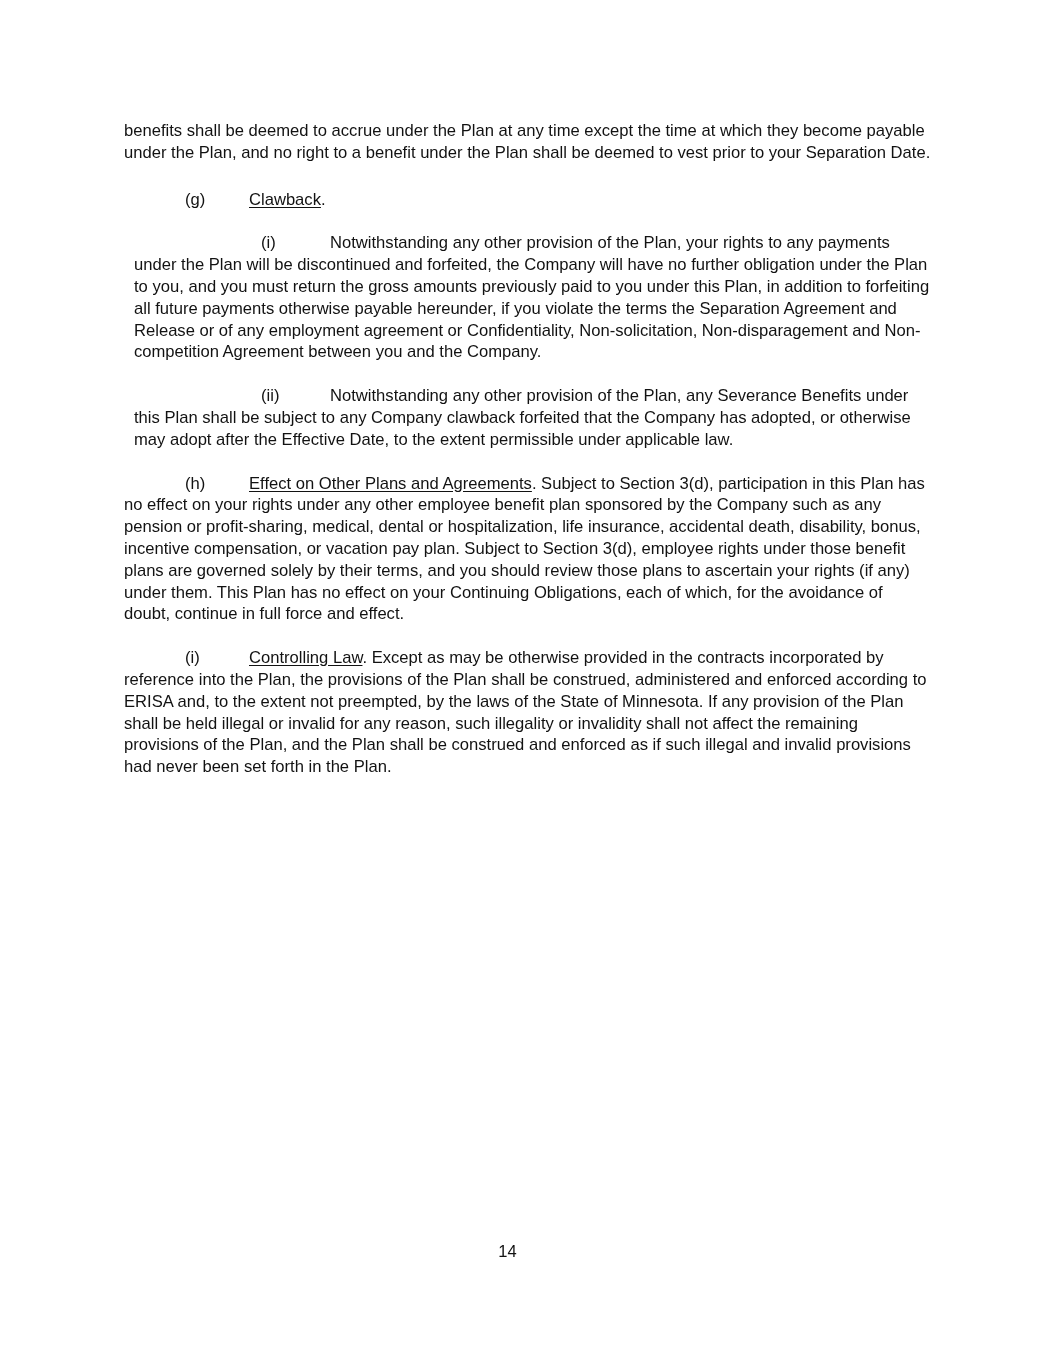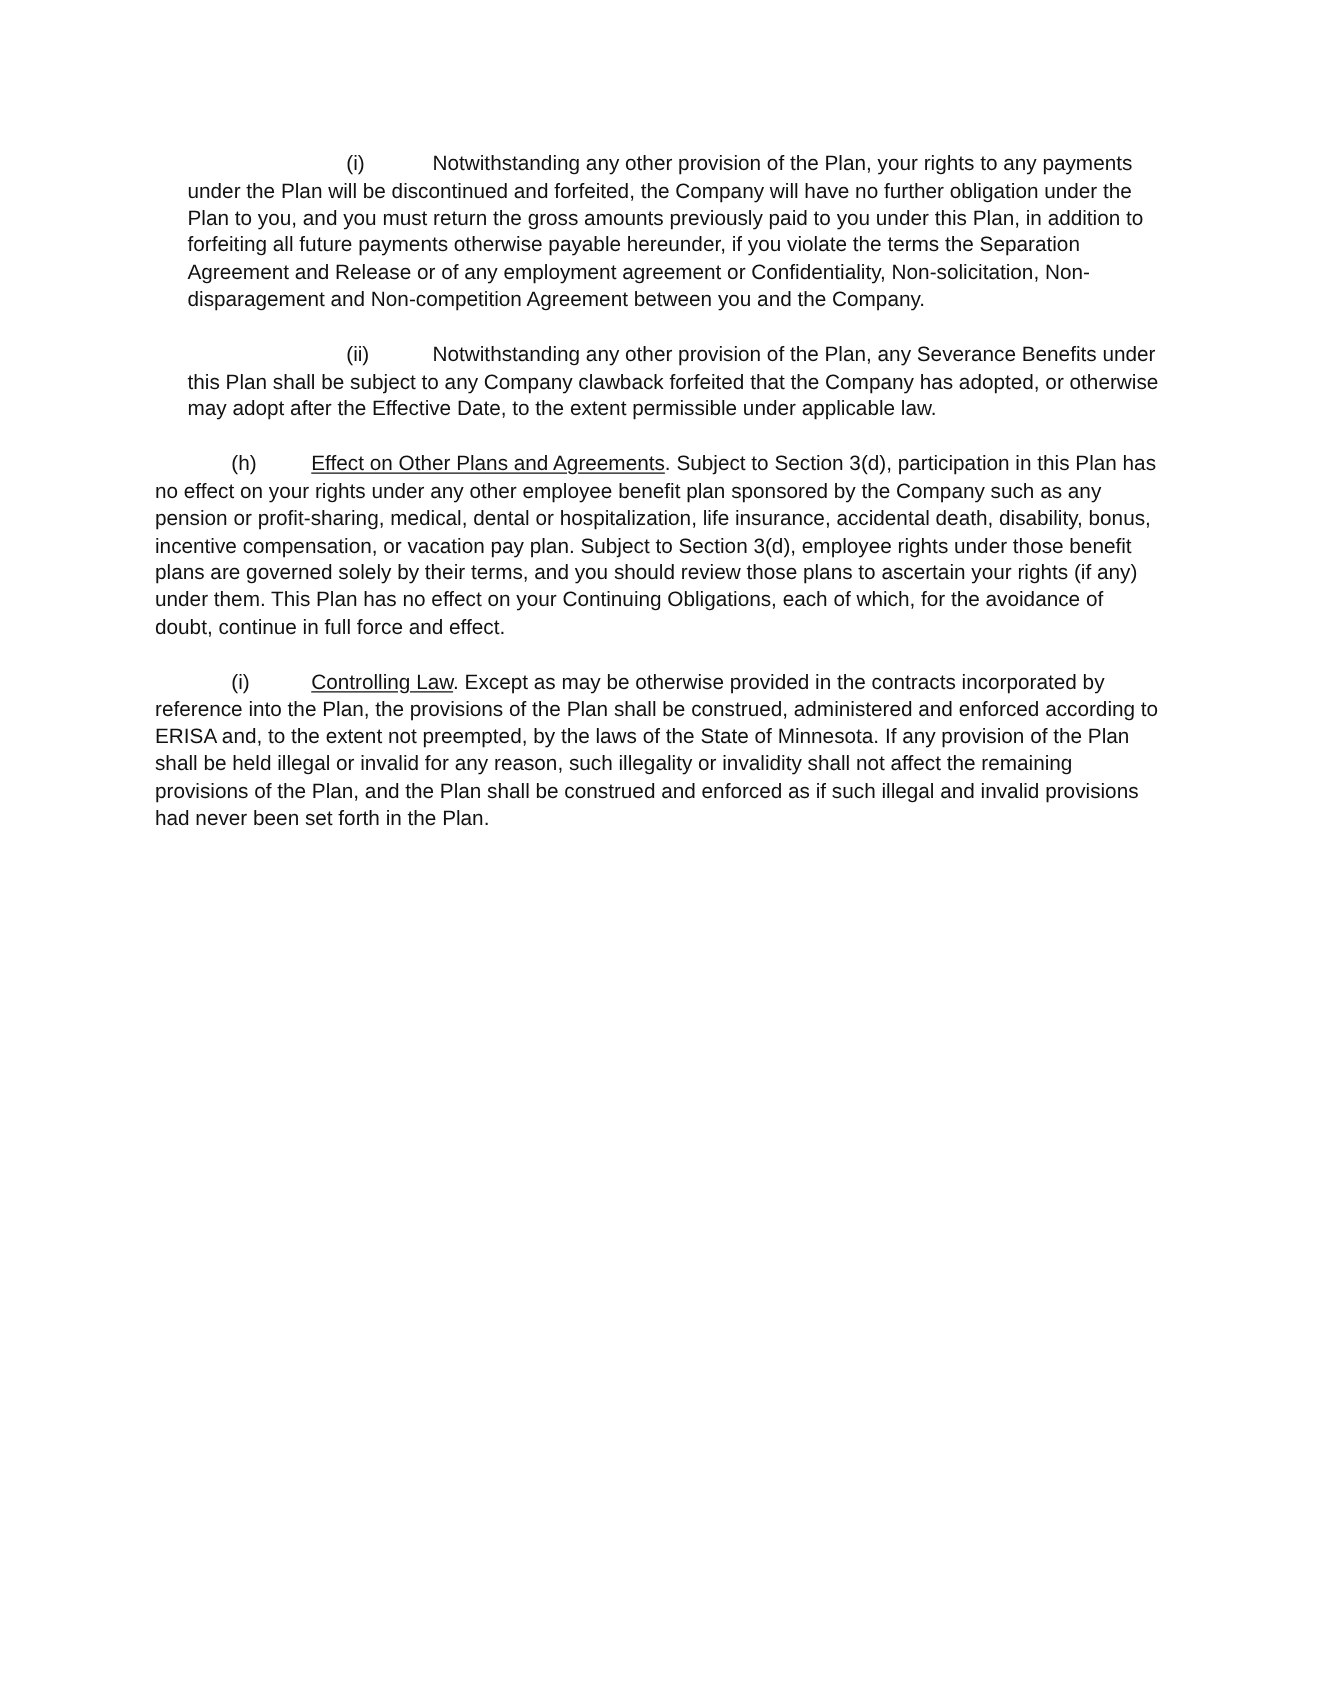--- a/index.html
+++ b/index.html
@@ -35,21 +35,21 @@
   }
   .intro {
     margin-bottom: 25px;
   }
   
   .lvl1 {
     text-indent: 61px;
   }
   
   .sub {
-    margin-left: 26px;
+    margin-left: 10px;
     text-indent: 127px;
   }
   .tab1 {
     display: inline-block;
     width: 64px;
     text-indent: 0;
   }
   .tab2 {
     display: inline-block;
     width: 69px;
@@ -68,26 +68,29 @@
     font-size: 16.5px;
   }
 </style>
 </head>
 <body>
 
 <div class="page">
 
   <div class="doc">
 
+    <p class="par intro"><span>benefits shall be deemed to accrue under the Plan at any time except the time at which they become payable under the Plan, and no right to a benefit under the Plan shall be deemed to vest prior to your Separation Date.</span></p>
 
+    <p class="par lvl1"><span class="tab1">(g)</span><span class="u">Clawback</span><span>.</span></p>
 
     <p class="par sub"><span class="tab2">(i)</span><span>Notwithstanding any other provision of the Plan, your rights to any payments under the Plan will be discontinued and forfeited, the Company will have no further obligation under the Plan to you, and you must return the gross amounts previously paid to you under this Plan, in addition to forfeiting all future payments otherwise payable hereunder, if you violate the terms the Separation Agreement and Release or of any employment agreement or Confidentiality, Non-solicitation, Non-disparagement and Non-competition Agreement between you and the Company.</span></p>
 
     <p class="par sub"><span class="tab2">(ii)</span><span>Notwithstanding any other provision of the Plan, any Severance Benefits under this Plan shall be subject to any Company clawback forfeited that the Company has adopted, or otherwise may adopt after the Effective Date, to the extent permissible under applicable law.</span></p>
 
     <p class="par lvl1"><span class="tab1">(h)</span><span class="u">Effect on Other Plans and Agreements</span><span>. Subject to Section 3(d), participation in this Plan has no effect on your rights under any other employee benefit plan sponsored by the Company such as any pension or profit-sharing, medical, dental or hospitalization, life insurance, accidental death, disability, bonus, incentive compensation, or vacation pay plan. Subject to Section 3(d), employee rights under those benefit plans are governed solely by their terms, and you should review those plans to ascertain your rights (if any) under them.  This Plan has no effect on your Continuing Obligations, each of which, for the avoidance of doubt, continue in full force and effect.</span></p>
 
     <p class="par lvl1"><span class="tab1">(i)</span><span class="u">Controlling Law</span><span>. Except as may be otherwise provided in the contracts incorporated by reference into the Plan, the provisions of the Plan shall be construed, administered and enforced according to ERISA and, to the extent not preempted, by the laws of the State of Minnesota. If any provision of the Plan shall be held illegal or invalid for any reason, such illegality or invalidity shall not affect the remaining provisions of the Plan, and the Plan shall be construed and enforced as if such illegal and invalid provisions had never been set forth in the Plan.</span></p>
 
   </div>
 
+  <div class="pagenum">14</div>
 
 </div>
 
 </body></html>

